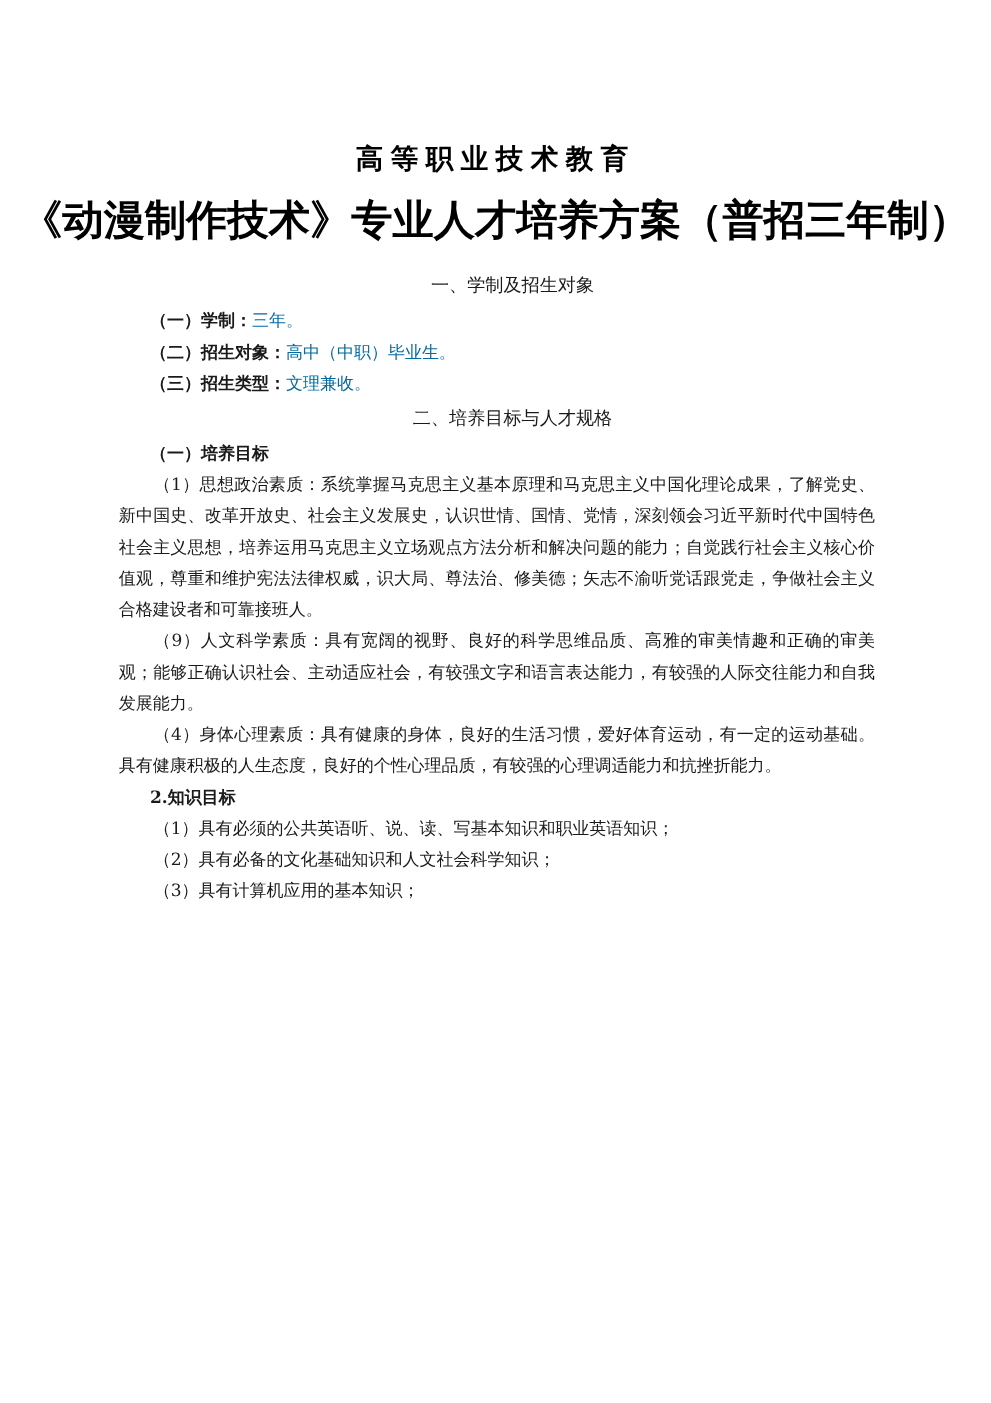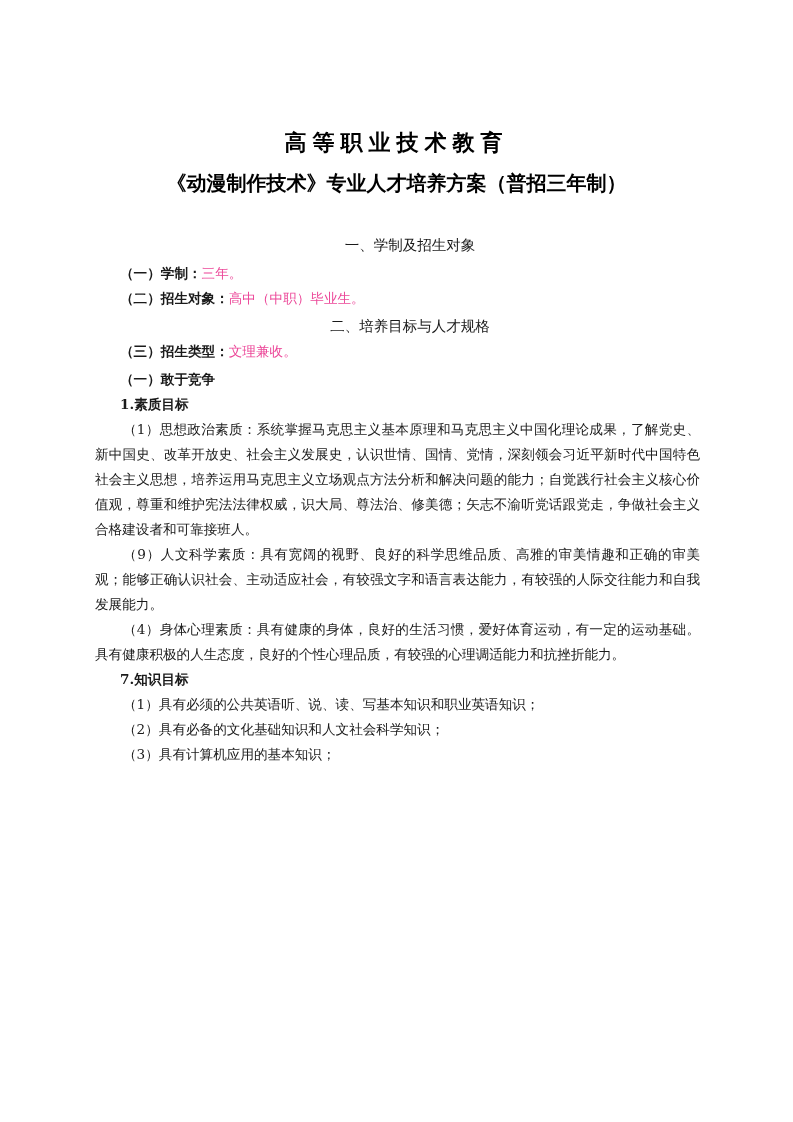--- a/index.html
+++ b/index.html
@@ -1,55 +1,54 @@
 <!DOCTYPE html>
 <html><head>
 <meta charset="utf-8">
 <style>
   html, body { margin: 0; padding: 0; background: #ffffff; }
   body { width: 793px; height: 1122px; position: relative; overflow: hidden;
          font-family: "DejaVu Serif", "Liberation Serif", serif; color: #1a1a1a; }
-  .page { position: absolute; left: 0; top: 16px; width: 793px; height: 886px; border-radius: 14px; }
+  .page { position: absolute; left: 0; top: 0; width: 793px; height: 886px; border-radius: 14px; }
   .title1 { position: absolute; top: 112px; left: 0; width: 793px; text-align: center;
             font-family: "DejaVu Sans", sans-serif; font-weight: bold; font-size: 22px;
             letter-spacing: 6px; color: #000; }
   .title2 { position: absolute; top: 154px; left: 0; width: 793px; text-align: center;
-            font-family: "DejaVu Serif", serif; font-weight: bold; font-size: 20px; color: #000; }
+            font-family: "DejaVu Serif", serif; font-weight: bold; font-size: 33px; color: #000; }
   .content { position: absolute; left: 95px; top: 214px; width: 605px; font-size: 13.6px; line-height: 25px; }
   .line { white-space: nowrap; }
   .h-code { padding-left: 25px; font-weight: bold; }
   .h1 { padding-left: 25px; font-family: "DejaVu Sans", sans-serif; font-size: 14.5px; text-align: center; }
   .h2 { padding-left: 25px; }
   .h2 b, .bold { font-weight: bold; }
   .para { text-indent: 28px; text-align: justify; text-align-last: left; }
   .indent { padding-left: 28px; }
-  .val { color: #ec4899; text-align: center; }
+  .val { color: #0369a1; text-align: center; }
 </style>
 </head>
 <body>
 
 <div class="page">
   <div class="title1">高等职业技术教育</div>
   <div class="title2">《动漫制作技术》专业人才培养方案（普招三年制）</div>
 
   <div class="content">
     <div class="line h1" style="margin-top:3px">一、学制及招生对象</div>
     <div class="line h2" style="margin-top:3px">
       <b>（一）学制：</b><span class="val">三年。</span>
     </div>
     <div class="line h2">
       <b>（二）招生对象：</b><span class="val">高中（中职）毕业生。</span>
     </div>
-    <div class="line h1" style="margin-top:3px">二、培养目标与人才规格</div>
     <div class="line h2">
       <b>（三）招生类型：</b><span class="val">文理兼收。</span>
     </div>
-    <div class="line h2 bold" style="margin-top:3px">（一）敢于竞争</div>
-    <div class="line h2 bold">1.素质目标</div>
+    <div class="line h1" style="margin-top:3px">二、培养目标与人才规格</div>
+    <div class="line h2 bold" style="margin-top:3px">（一）培养目标</div>
     <div class="para">（1）思想政治素质：系统掌握马克思主义基本原理和马克思主义中国化理论成果，了解党史、新中国史、改革开放史、社会主义发展史，认识世情、国情、党情，深刻领会习近平新时代中国特色社会主义思想，培养运用马克思主义立场观点方法分析和解决问题的能力；自觉践行社会主义核心价值观，尊重和维护宪法法律权威，识大局、尊法治、修美德；矢志不渝听党话跟党走，争做社会主义合格建设者和可靠接班人。</div>
     <div class="para">（9）人文科学素质：具有宽阔的视野、良好的科学思维品质、高雅的审美情趣和正确的审美观；能够正确认识社会、主动适应社会，有较强文字和语言表达能力，有较强的人际交往能力和自我发展能力。</div>
     <div class="para">（4）身体心理素质：具有健康的身体，良好的生活习惯，爱好体育运动，有一定的运动基础。具有健康积极的人生态度，良好的个性心理品质，有较强的心理调适能力和抗挫折能力。</div>
-    <div class="line h2 bold">7.知识目标</div>
+    <div class="line h2 bold">2.知识目标</div>
     <div class="line indent">（1）具有必须的公共英语听、说、读、写基本知识和职业英语知识；</div>
     <div class="line indent">（2）具有必备的文化基础知识和人文社会科学知识；</div>
     <div class="line indent">（3）具有计算机应用的基本知识；</div>
   </div>
 </div>
 
 </body></html>

